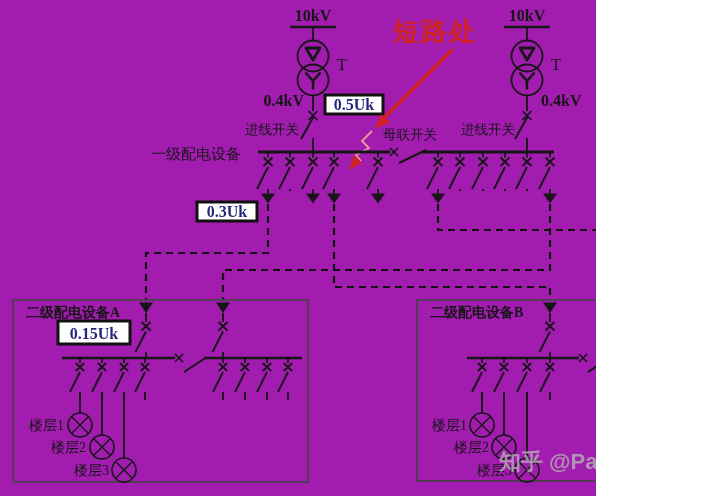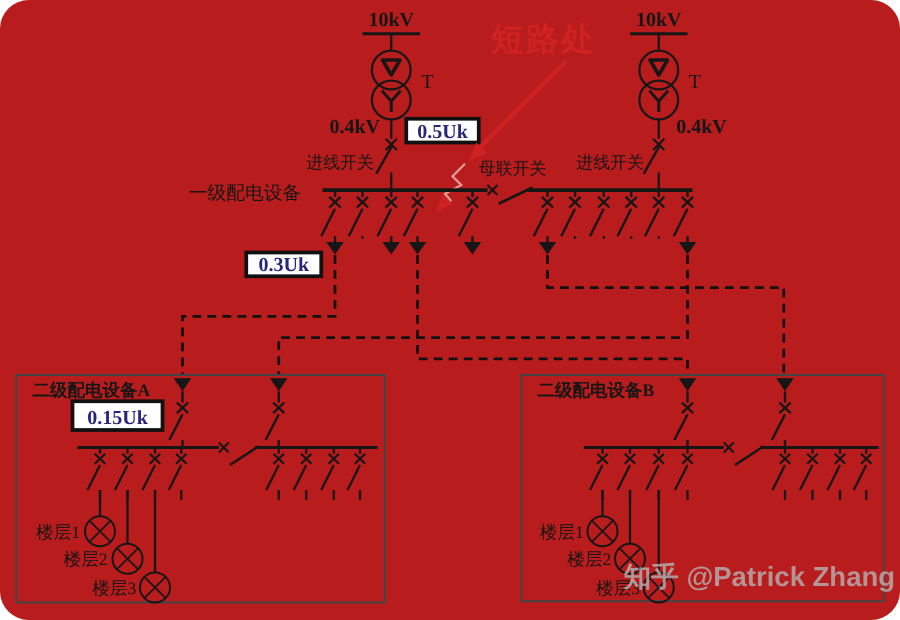--- a/index.html
+++ b/index.html
@@ -1,19 +1,18 @@
 <!DOCTYPE html>
 <html><head>
 <meta charset="utf-8">
 <style>
   html,body{margin:0;padding:0;background:#ffffff;}
   .stage{
-    position:relative;width:720px;height:496px;background:#b91c1c;overflow:hidden;
+    position:relative;width:596px;height:496px;background:#a21caf;overflow:hidden;
     font-family:"Liberation Serif", serif;
-    border-radius:23px;
   }
   svg text{font-family:"Liberation Serif", serif;fill:#161616;}
   text.cn{font-size:13.5px;}
   text.kv{font-size:16px;font-weight:600;}
   text.uk{font-size:16px;font-weight:700;fill:#26267a;}
   text.red{font-size:26px;font-weight:700;fill:#cf2222;letter-spacing:2px;}
   text.floor{font-size:14px;}
   text.panel-title{font-size:14px;font-weight:600;}
   text.bus-label{font-size:15px;}
   text.watermark{font-family:"Liberation Sans", sans-serif;font-size:22px;font-weight:700;fill:#b3b3b3;opacity:.8;}

